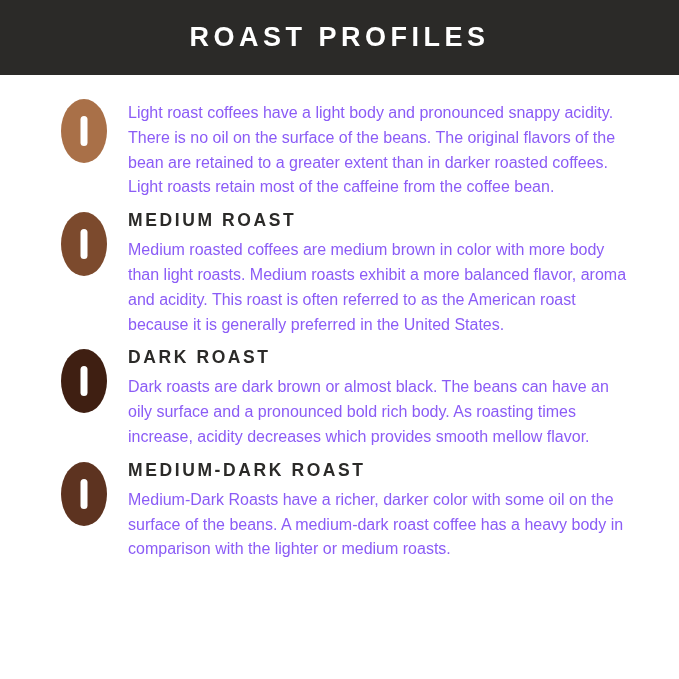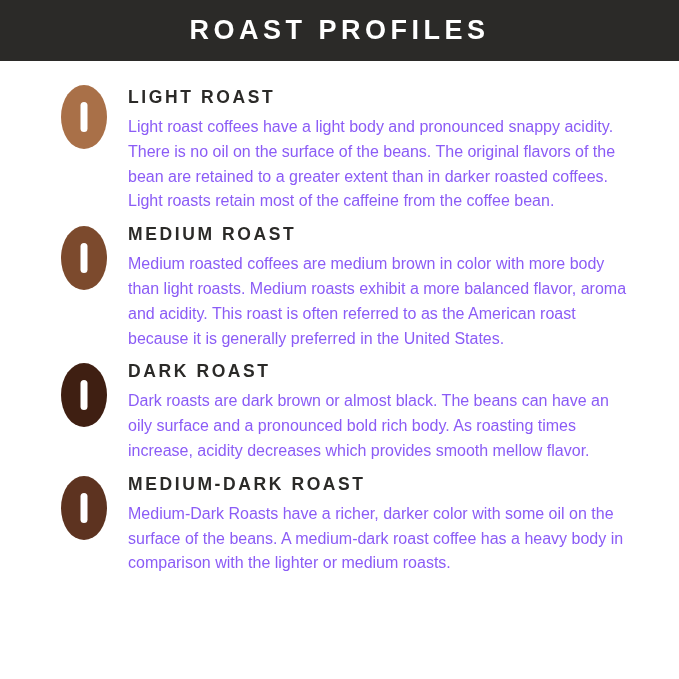--- a/index.html
+++ b/index.html
@@ -14,21 +14,21 @@
     color: #2b2b2b;
     overflow: hidden;
   }
   .page {
     width: 679px;
     height: 679px;
     position: relative;
     background: #ffffff;
   }
   .header-bar {
-    height: 61px;
+    height: 75px;
     background: #2b2a28;
     display: flex;
     align-items: center;
     justify-content: center;
   }
   .header-title {
     color: #ffffff;
     font-size: 27px;
     font-weight: bold;
     letter-spacing: 4.5px;
@@ -99,21 +99,20 @@
 
   <div class="content">
 
     <div class="roast-row row-light">
       <div class="bean-wrap">
         <div class="bean" style="background:#a97048;">
           <div class="crease"></div>
         </div>
       </div>
       <div class="roast-text">
-        <h2 class="roast-title">LIGHT ROAST</h2>
         <p class="roast-desc">Light roast coffees have a light body and pronounced snappy acidity. There is no oil on the surface of the beans. The original flavors of the bean are retained to a greater extent than in darker roasted coffees. Light roasts retain most of the caffeine from the coffee bean.</p>
       </div>
     </div>
 
     <div class="roast-row">
       <div class="bean-wrap">
         <div class="bean" style="background:#7c4a2d;">
           <div class="crease"></div>
         </div>
       </div>

